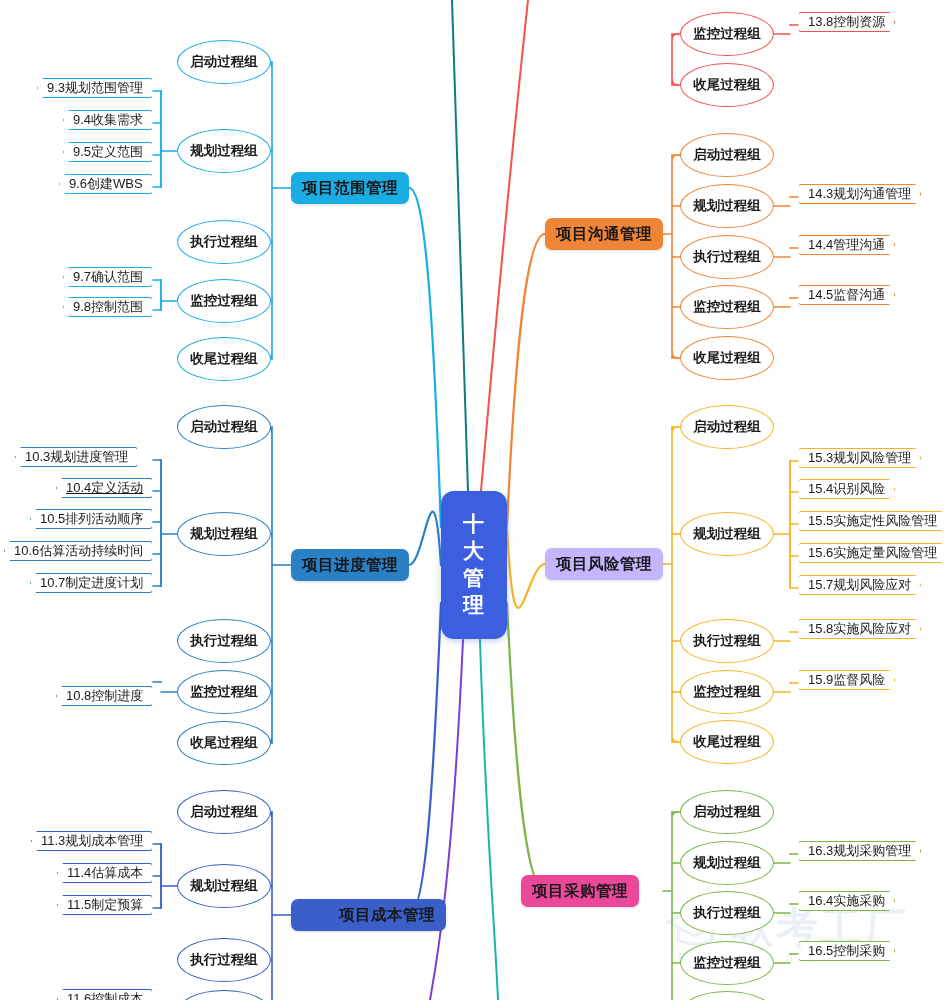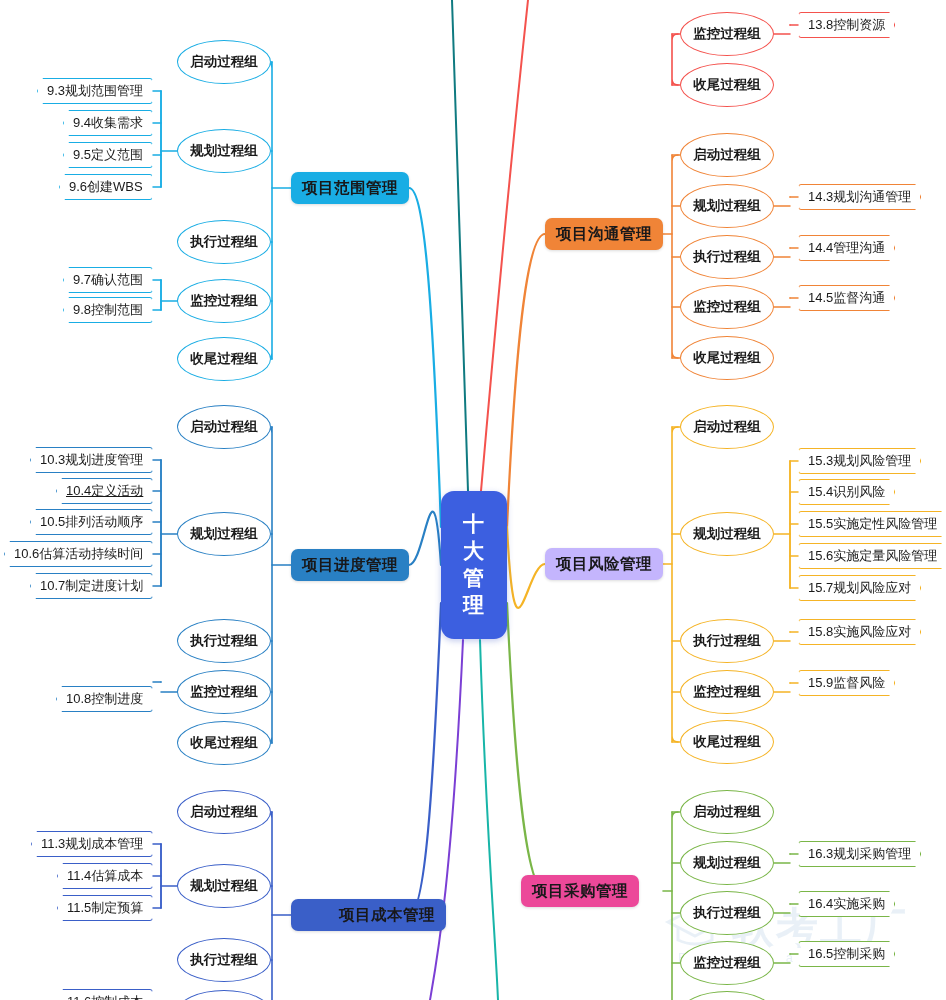--- a/index.html
+++ b/index.html
@@ -107,21 +107,21 @@
     display: flex;
     align-items: center;
     justify-content: center;
     white-space: nowrap;
     z-index: 4;
   }
 
   
   .flag-node {
     position: absolute;
-    height: 26px;
+    height: 20px;
     border: 1.4px solid #2a7fd4;
     background: #fff;
     color: #1a1a1a;
     font-size: 13px;
     display: flex;
     align-items: center;
     justify-content: center;
     padding: 0 9px;
     white-space: nowrap;
     z-index: 4;
@@ -304,21 +304,21 @@
       <div class="flag-node" style="left: 63px; top: 142px; border-color: rgb(25, 173, 228);">9.5定义范围</div>
       <div class="flag-node" style="left: 59px; top: 174px; border-color: rgb(25, 173, 228);">9.6创建WBS</div>
       <div class="ellipse-node" style="left: 177px; top: 220px; border-color: rgb(25, 173, 228);">执行过程组</div>
       <div class="ellipse-node" style="left: 177px; top: 279px; border-color: rgb(25, 173, 228);">监控过程组</div>
       <div class="flag-node" style="left: 63px; top: 267px; border-color: rgb(25, 173, 228);">9.7确认范围</div>
       <div class="flag-node" style="left: 63px; top: 297px; border-color: rgb(25, 173, 228);">9.8控制范围</div>
       <div class="ellipse-node" style="left: 177px; top: 337px; border-color: rgb(25, 173, 228);">收尾过程组</div>
       <div class="branch-chip" style="left: 291px; top: 549px; background: rgb(41, 128, 196);">项目进度管理</div>
       <div class="ellipse-node" style="left: 177px; top: 405px; border-color: rgb(41, 128, 196);">启动过程组</div>
       <div class="ellipse-node" style="left: 177px; top: 512px; border-color: rgb(41, 128, 196);">规划过程组</div>
-      <div class="flag-node" style="left: 30px; top: 447px; border-color: rgb(41, 128, 196);">10.3规划进度管理</div>
+      <div class="flag-node" style="left: 15px; top: 447px; border-color: rgb(41, 128, 196);">10.3规划进度管理</div>
       <div class="flag-node" style="left: 56px; top: 478px; border-color: rgb(41, 128, 196); text-decoration: underline;">10.4定义活动</div>
       <div class="flag-node" style="left: 30px; top: 509px; border-color: rgb(41, 128, 196);">10.5排列活动顺序</div>
       <div class="flag-node" style="left: 4px; top: 541px; border-color: rgb(41, 128, 196);">10.6估算活动持续时间</div>
       <div class="flag-node" style="left: 30px; top: 573px; border-color: rgb(41, 128, 196);">10.7制定进度计划</div>
       <div class="ellipse-node" style="left: 177px; top: 619px; border-color: rgb(41, 128, 196);">执行过程组</div>
       <div class="ellipse-node" style="left: 177px; top: 670px; border-color: rgb(41, 128, 196);">监控过程组</div>
       <div class="flag-node" style="left: 56px; top: 669px; border-color: rgb(41, 128, 196); margin-top: 17px;">10.8控制进度</div>
       <div class="ellipse-node" style="left: 177px; top: 721px; border-color: rgb(41, 128, 196);">收尾过程组</div>
       <div class="branch-chip" style="left: 291px; top: 899px; background: rgb(58, 95, 200); padding-left: 48px;">项目成本管理</div>
       <div class="ellipse-node" style="left: 177px; top: 790px; border-color: rgb(58, 95, 200);">启动过程组</div>

